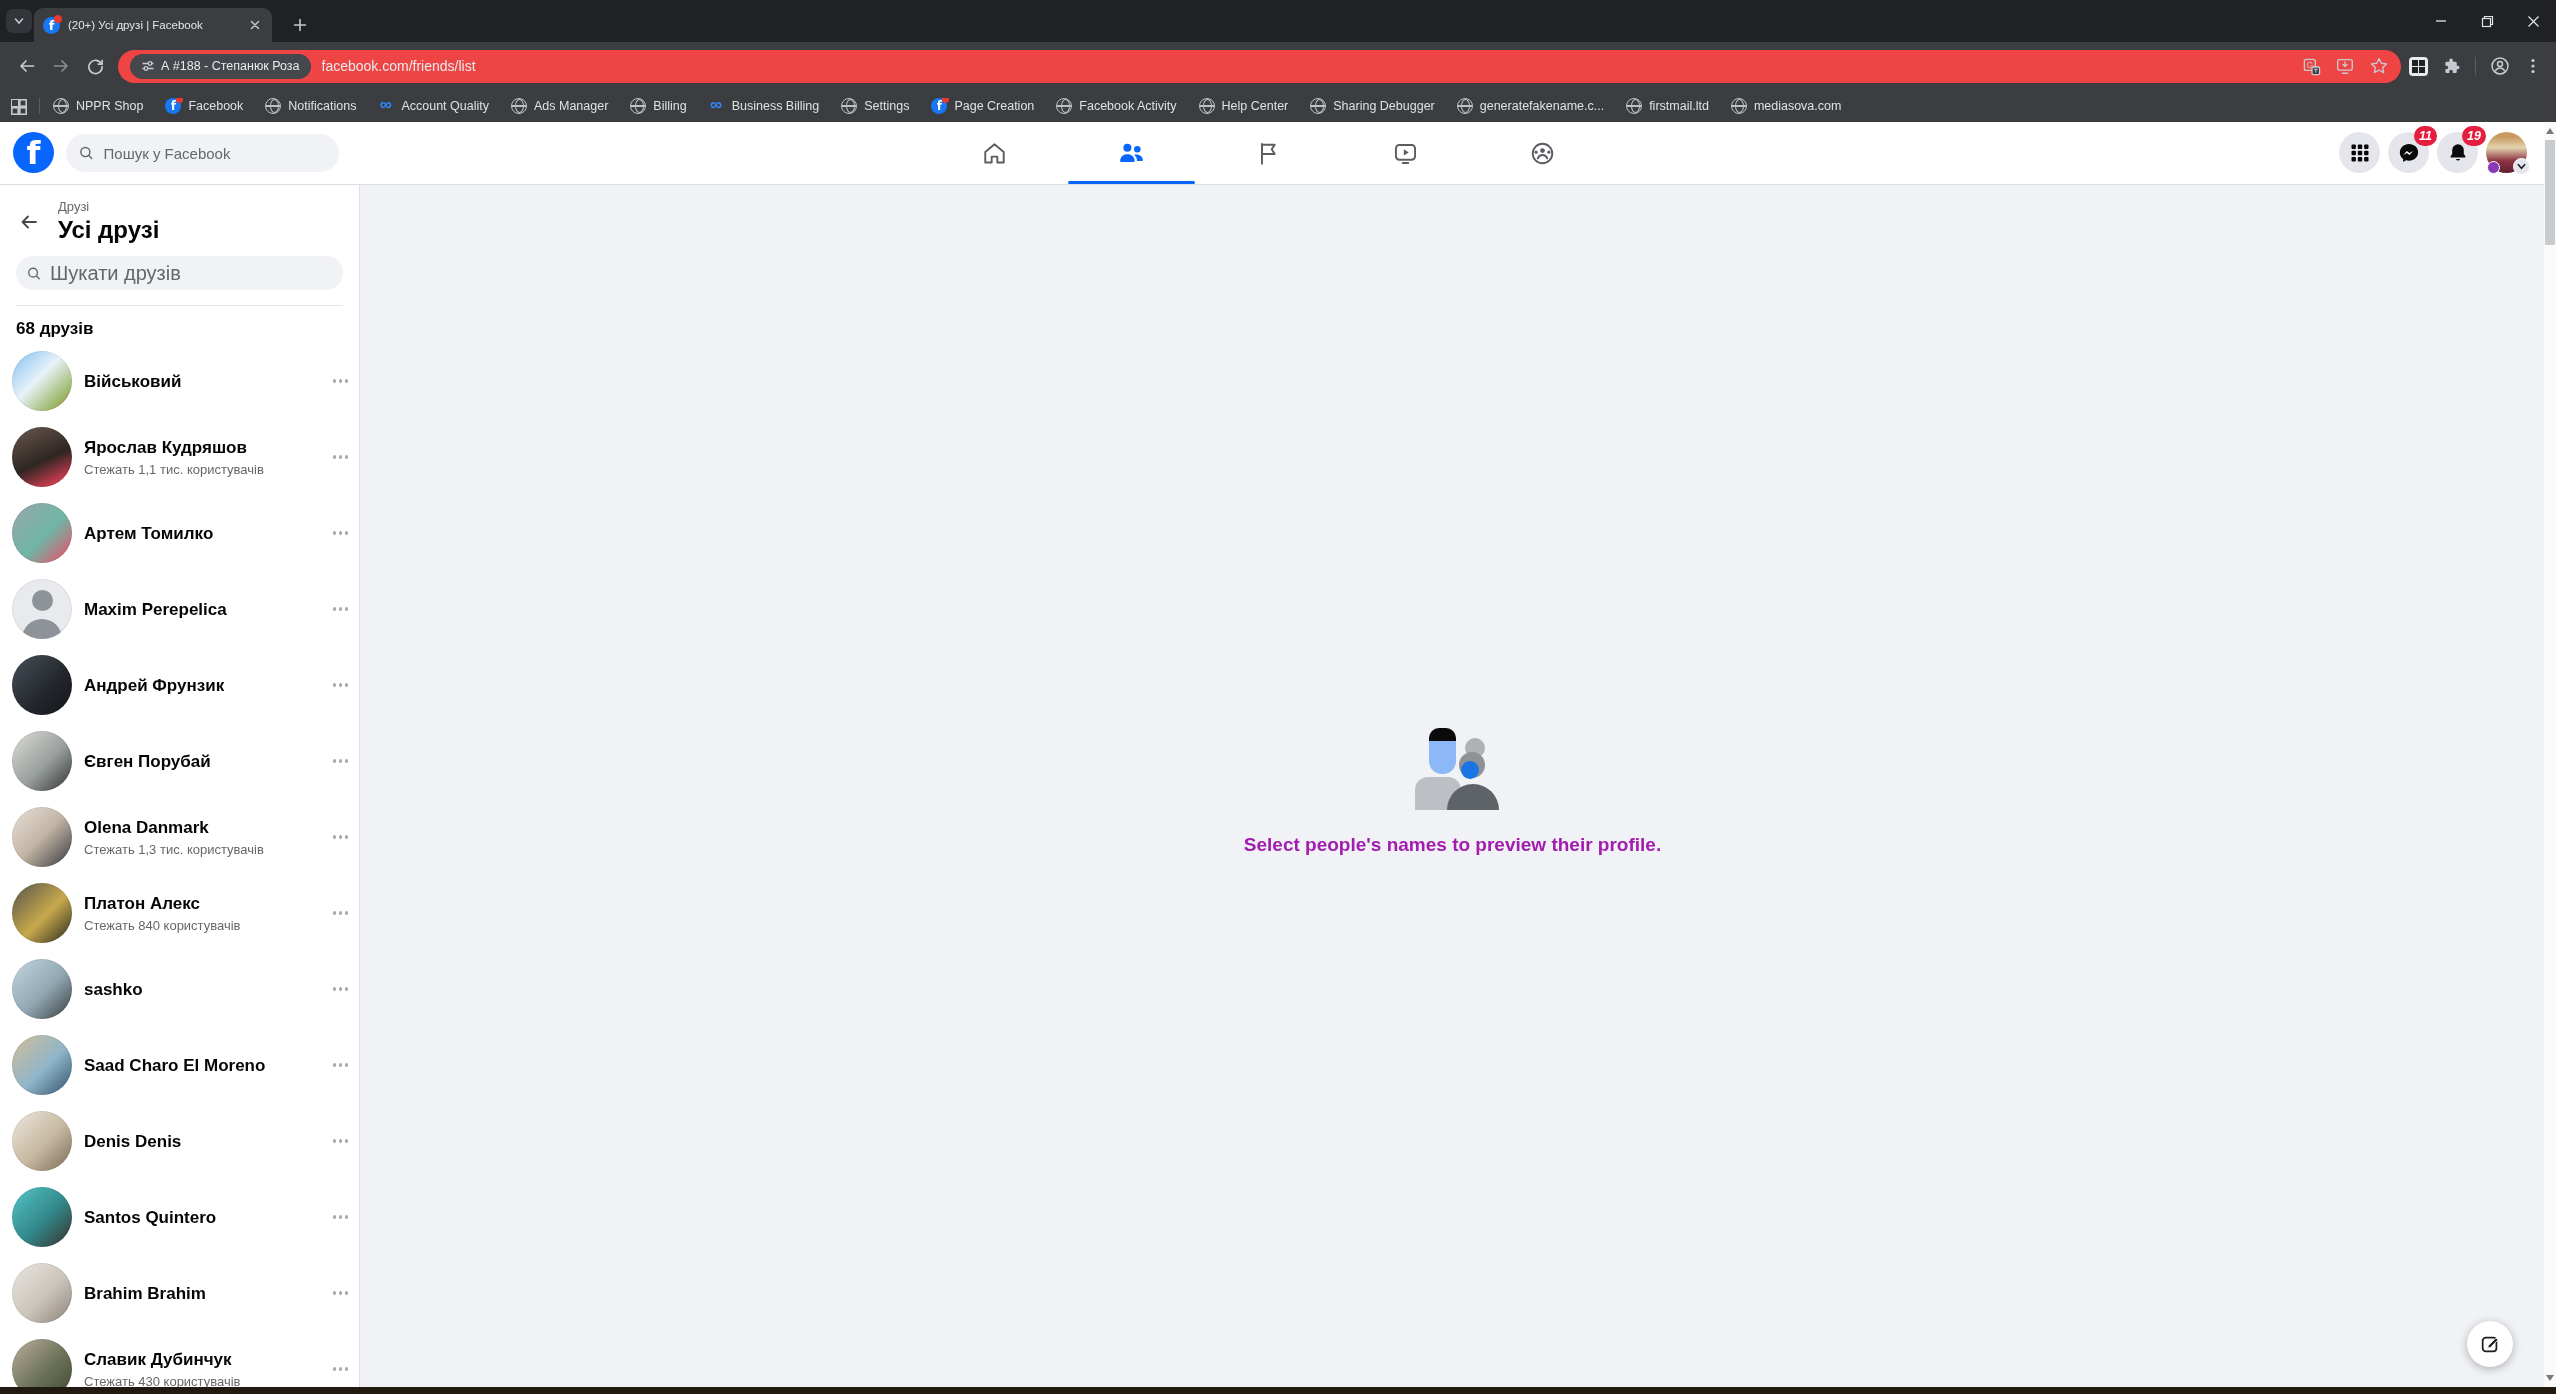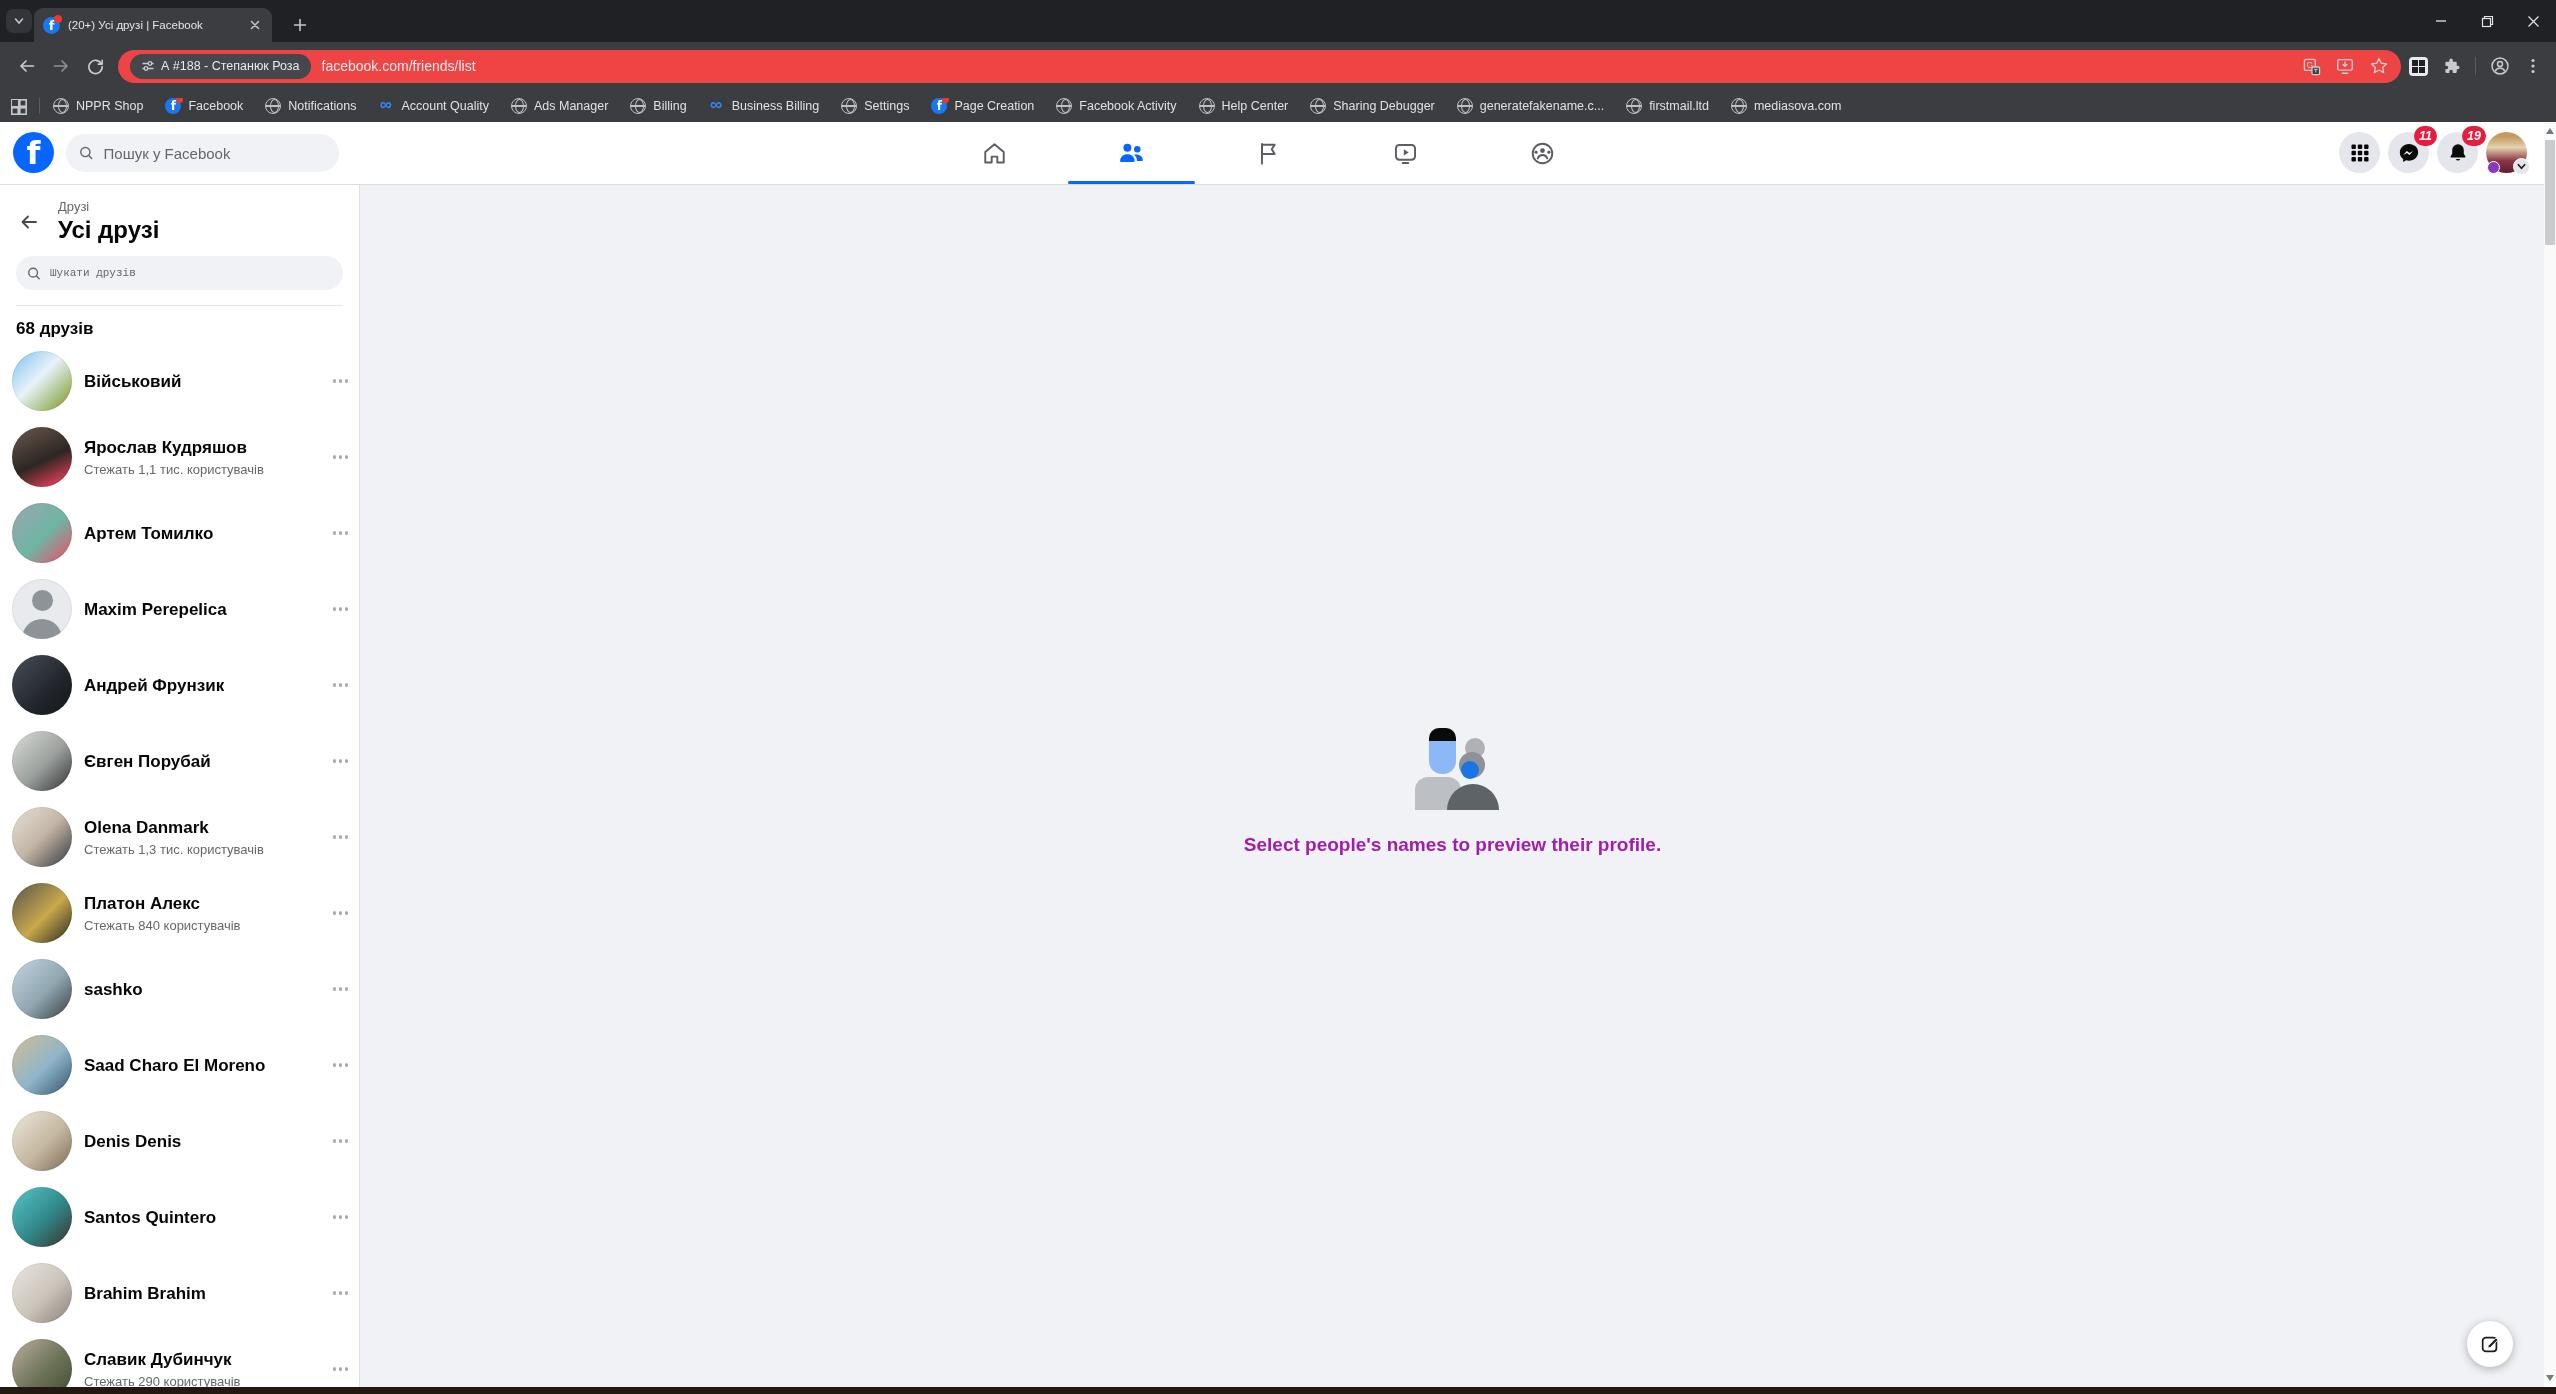--- a/index.html
+++ b/index.html
@@ -90,22 +90,22 @@
 
   
   .sidebar{position:absolute;top:184px;left:0;width:360px;bottom:7px;background:#fff;
     border-right:1px solid #DFE1E5;overflow:hidden;z-index:2;}
   .side-top{display:flex;align-items:center;gap:10px;padding:15px 16px 0 10px;}
   .backbtn{width:38px;height:38px;border-radius:50%;display:flex;align-items:center;justify-content:center;flex:none;}
   .side-crumb{font-size:13px;color:#65676B;line-height:16px;}
   .side-title{font-size:24px;font-weight:bold;color:#050505;line-height:29px;}
   .side-search{margin:12px 16px 0;height:34px;border-radius:17px;background:#F0F2F5;
     display:flex;align-items:center;padding:0 11px;gap:7px;}
-  .side-search input{border:0;outline:0;background:transparent;font-size:11px;color:#7f1d1d;width:100%;
-    font-family:Liberation Mono, monospace;}
+  .side-search input{border:0;outline:0;background:transparent;font-size:20px;color:#7f1d1d;width:100%;
+    font-family:Liberation Sans, sans-serif;}
   .side-search input::placeholder{color:#65676B;opacity:1;}
   .side-div{margin:15px 16px 0;border-top:1px solid #E4E6EB;}
   .side-count{padding:13px 16px 4px;font-size:17px;font-weight:bold;color:#050505;}
   .rows{position:relative;}
   .frow{position:relative;height:76px;display:flex;align-items:center;padding:0 30px 0 12px;}
   .avatar{position:relative;width:60px;height:60px;border-radius:50%;flex:none;overflow:hidden;
     background:#D8DADF;box-shadow:inset 0 0 0 1px rgba(0,0,0,.06);}
   .avatar.ic-default{background:#E8EAED;}
   .avatar.ic-default::before{content:"";position:absolute;left:50%;top:11px;width:21px;height:21px;
     margin-left:-10.5px;border-radius:50%;background:#8E9399;}
@@ -562,21 +562,21 @@
             <span class="fname" style="display:block">Brahim Brahim</span>
 
           </span>
           <span class="fdots"></span>
         </div>
 
         <div class="frow">
           <span class="avatar" style="background: linear-gradient(135deg, rgb(188, 174, 158), rgb(107, 114, 87) 55%, rgb(63, 74, 51));"></span>
           <span class="ftext">
             <span class="fname" style="display:block">Славик Дубинчук</span>
-            <span class="fsub" style="display:block">Стежать 290 користувачів</span>
+            <span class="fsub" style="display:block">Стежать 430 користувачів</span>
           </span>
           <span class="fdots"></span>
         </div>
       </div>
   </div>
 
   <div class="main">
     <div class="empty">
       <svg width="96" height="86" viewBox="0 0 96 86">
         <path d="M10 86V66a13 13 0 0 1 13-13h20a13 13 0 0 1 13 13v20z" fill="#BCC0C4"></path>

